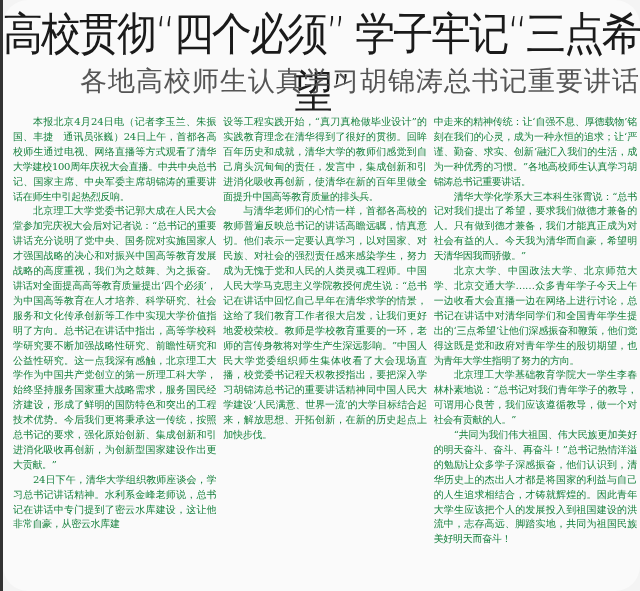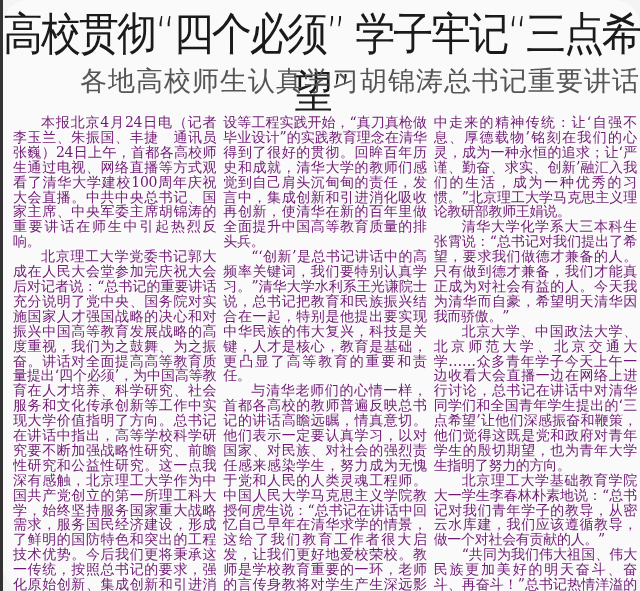--- a/index.html
+++ b/index.html
@@ -39,25 +39,25 @@
       line-height: 34px;
       letter-spacing: 1px;
       color: #555;
     }
     .columns {
       position: absolute; left: 10px; top: 115px; width: 624px; height: 476px;
       display: flex; gap: 7px;
     }
     .column {
       flex: 1;
-      font-size: 14px;
+      font-size: 10px;
       line-height: 14.9px;
       text-align: justify;
       overflow: hidden;
-      color: #701a75;
+      color: #15803d;
       letter-spacing: -0.3px;
     }
     .column p { margin: 0; text-indent: 2em; }
     .column p.no-indent { text-indent: 0; }
   </style>
 </head>
 <body>
 
 <div class="left-border"></div>
 
@@ -66,25 +66,24 @@
   <div class="subheadline">各地高校师生认真学习胡锦涛总书记重要讲话</div>
 
   <div class="columns">
     <div class="column">
       <p>本报北京4月24日电（记者李玉兰、朱振国、丰捷　通讯员张巍）24日上午，首都各高校师生通过电视、网络直播等方式观看了清华大学建校100周年庆祝大会直播。中共中央总书记、国家主席、中央军委主席胡锦涛的重要讲话在师生中引起热烈反响。</p>
       <p>北京理工大学党委书记郭大成在人民大会堂参加完庆祝大会后对记者说：“总书记的重要讲话充分说明了党中央、国务院对实施国家人才强国战略的决心和对振兴中国高等教育发展战略的高度重视，我们为之鼓舞、为之振奋。讲话对全面提高高等教育质量提出‘四个必须’，为中国高等教育在人才培养、科学研究、社会服务和文化传承创新等工作中实现大学价值指明了方向。总书记在讲话中指出，高等学校科学研究要不断加强战略性研究、前瞻性研究和公益性研究。这一点我深有感触，北京理工大学作为中国共产党创立的第一所理工科大学，始终坚持服务国家重大战略需求，服务国民经济建设，形成了鲜明的国防特色和突出的工程技术优势。今后我们更将秉承这一传统，按照总书记的要求，强化原始创新、集成创新和引进消化吸收再创新，为创新型国家建设作出更大贡献。”</p>
       <p>24日下午，清华大学组织教师座谈会，学习总书记讲话精神。水利系金峰老师说，总书记在讲话中专门提到了密云水库建设，这让他非常自豪，从密云水库建</p>
     </div>
     <div class="column">
       <p class="no-indent">设等工程实践开始，“真刀真枪做毕业设计”的实践教育理念在清华得到了很好的贯彻。回眸百年历史和成就，清华大学的教师们感觉到自己肩头沉甸甸的责任，发言中，集成创新和引进消化吸收再创新，使清华在新的百年里做全面提升中国高等教育质量的排头兵。</p>
-      <p>“‘创新’是总书记讲话中的高频率关键词，我们要特别认真学习。”清华大学水利系王光谦院士说，总书记把教育和民族振兴结合在一起，特别是他提出要实现中华民族的伟大复兴，科技是关键，人才是核心，教育是基础，更凸显了高等教育的重要和责任。</p>
       <p>与清华老师们的心情一样，首都各高校的教师普遍反映总书记的讲话高瞻远瞩，情真意切。他们表示一定要认真学习，以对国家、对民族、对社会的强烈责任感来感染学生，努力成为无愧于党和人民的人类灵魂工程师。中国人民大学马克思主义学院教授何虎生说：“总书记在讲话中回忆自己早年在清华求学的情景，这给了我们教育工作者很大启发，让我们更好地爱校荣校。教师是学校教育重要的一环，老师的言传身教将对学生产生深远影响。”中国人民大学党委组织师生集体收看了大会现场直播，校党委书记程天权教授指出，要把深入学习胡锦涛总书记的重要讲话精神同中国人民大学建设‘人民满意、世界一流’的大学目标结合起来，解放思想、开拓创新，在新的历史起点上加快步伐。</p>
 
     </div>
     <div class="column">
-      <p class="no-indent">中走来的精神传统：让‘自强不息、厚德载物’铭刻在我们的心灵，成为一种永恒的追求；让‘严谨、勤奋、求实、创新’融汇入我们的生活，成为一种优秀的习惯。”北京理工大学马克思主义理论教研部教师王娟说。</p>
+      <p class="no-indent">中走来的精神传统：让‘自强不息、厚德载物’铭刻在我们的心灵，成为一种永恒的追求；让‘严谨、勤奋、求实、创新’融汇入我们的生活，成为一种优秀的习惯。”各地高校师生认真学习胡锦涛总书记重要讲话。</p>
       <p>清华大学化学系大三本科生张霄说：“总书记对我们提出了希望，要求我们做德才兼备的人。只有做到德才兼备，我们才能真正成为对社会有益的人。今天我为清华而自豪，希望明天清华因我而骄傲。”</p>
       <p>北京大学、中国政法大学、北京师范大学、北京交通大学……众多青年学子今天上午一边收看大会直播一边在网络上进行讨论，总书记在讲话中对清华同学们和全国青年学生提出的‘三点希望’让他们深感振奋和鞭策，他们觉得这既是党和政府对青年学生的殷切期望，也为青年大学生指明了努力的方向。</p>
-      <p>北京理工大学基础教育学院大一学生李春林朴素地说：“总书记对我们青年学子的教导，从密云水库建，我们应该遵循教导，做一个对社会有贡献的人。”</p>
+      <p>北京理工大学基础教育学院大一学生李春林朴素地说：“总书记对我们青年学子的教导，可谓用心良苦，我们应该遵循教导，做一个对社会有贡献的人。”</p>
       <p><span>“共同为我们伟大祖国、伟大民族更加美好的明天奋斗、奋斗、再奋斗！”总书记热情洋溢的勉励让众多学子深感振奋，他们认识到，清华历史上的杰出人才都是将国家的利益与自己的人生追求相结合，才铸就辉煌的。因此青年大学生应该把个人的发展投入到祖国建设的洪流中，志存高远、脚踏实地，共同为祖国民族美好明天而奋斗！</span></p>
     </div>
   </div>
 </div>
 
 </body></html>

